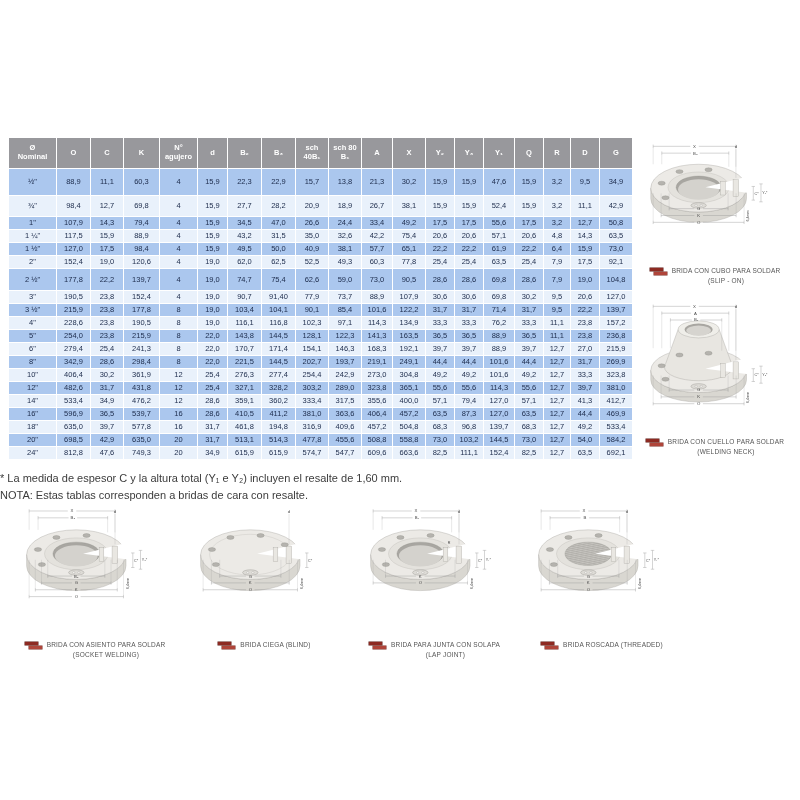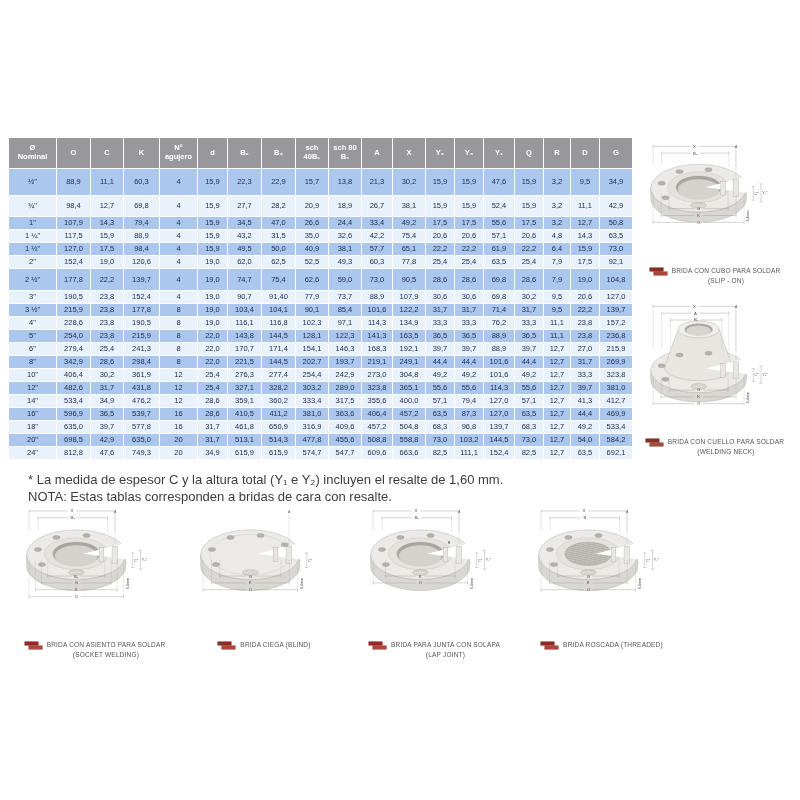--- a/index.html
+++ b/index.html
@@ -13,21 +13,21 @@
                white-space:pre-line;height:28px;}
   table.dim td{font-size:7.5px;color:#1b2a4a;border:1px solid #fff;text-align:center;
                vertical-align:middle;padding:0;line-height:1;height:12px;}
   table.dim tr.r-blue td{background:#abc7ee;}
   table.dim tr.r-light td{background:#e9f1fb;}
   table.dim tbody tr:nth-child(1) td{height:26px;}
   table.dim tbody tr:nth-child(2) td{height:20px;}
   table.dim tbody tr:nth-child(7) td{height:21px;}
 
   
-  .fnote{position:absolute;left:28px;font-size:13px;color:#3c3c3c;}
+  .fnote{position:absolute;left:0;font-size:11px;color:#3c3c3c;}
 
   
   .diag{position:absolute;}
   .diag svg .dl{stroke:#9b9b9b;stroke-width:0.5;fill:none;}
   .diag svg text{font-family:"Liberation Sans","DejaVu Sans",sans-serif;}
   .diag svg .dt{font-size:5px;fill:#4a4a4a;}
   .diag svg .dts{font-size:4.3px;fill:#4a4a4a;}
 
   
   .cap{position:absolute;display:flex;justify-content:center;align-items:flex-start;gap:4px;}
@@ -453,21 +453,21 @@
           <td>469,9</td>
         </tr>
         <tr class="r-light">
           <td>18"</td>
           <td>635,0</td>
           <td>39,7</td>
           <td>577,8</td>
           <td>16</td>
           <td>31,7</td>
           <td>461,8</td>
-          <td>650,9</td>
+          <td>194,8</td>
           <td>316,9</td>
           <td>409,6</td>
           <td>457,2</td>
           <td>504,8</td>
           <td>68,3</td>
           <td>96,8</td>
           <td>139,7</td>
           <td>68,3</td>
           <td>12,7</td>
           <td>49,2</td>

